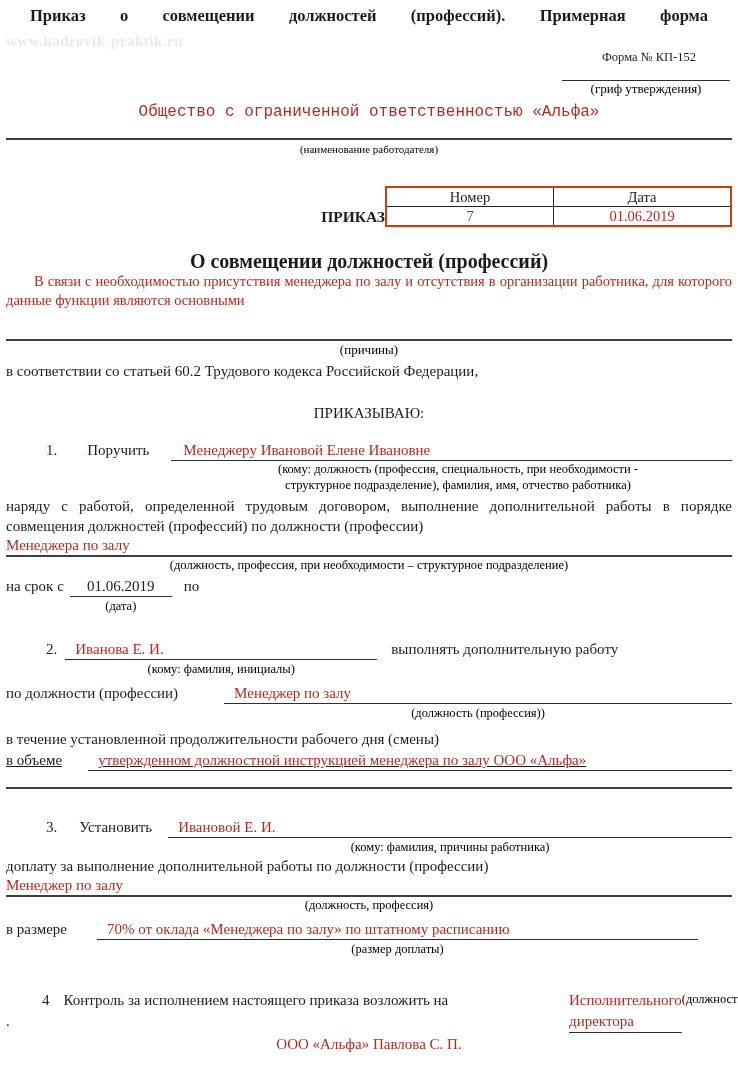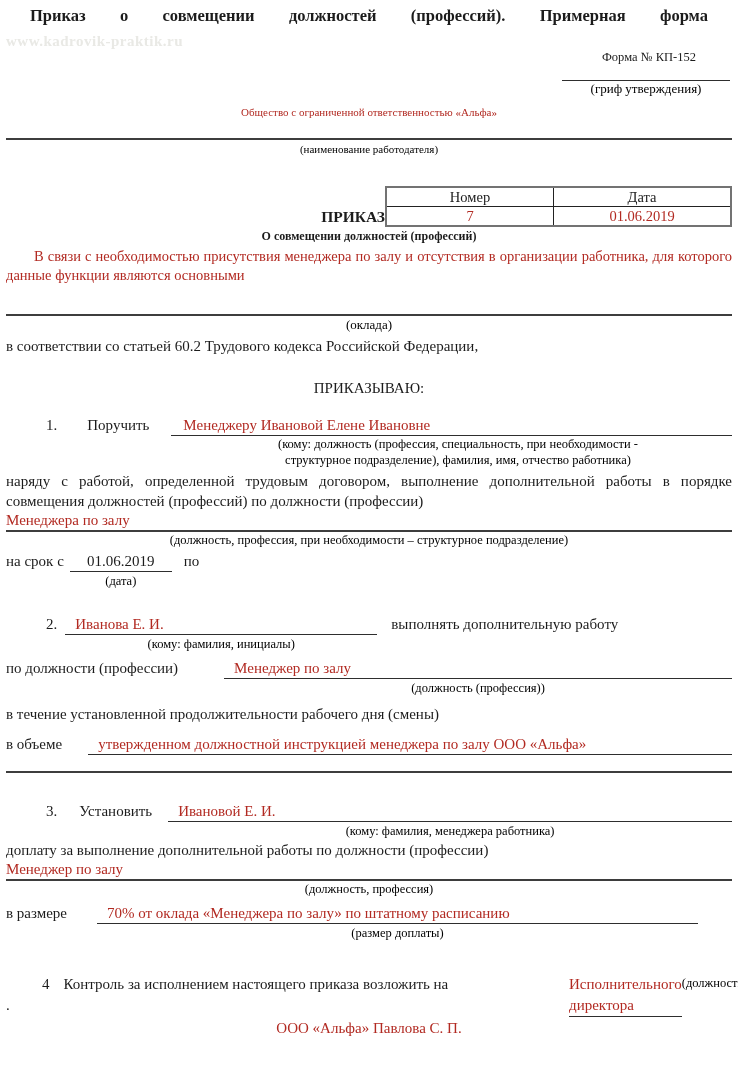--- a/index.html
+++ b/index.html
@@ -23,37 +23,37 @@
     text-align:justify;text-align-last:justify;
   }
   .watermark{
     margin-top:7px;font-weight:bold;font-size:15px;color:#e9e9e5;
     letter-spacing:0.5px;
   }
   .form-code{ text-align:right;font-size:12.5px;padding-right:36px;margin-top:0px;}
   .approval{ width:168px;margin-left:auto;margin-right:2px;margin-top:2px;}
   .approval .blank{height:13px;border-bottom:1.5px solid #2e2e2e;}
   .approval .cap{font-size:13px;}
-  .employer{ text-align:center;font-size:11px;margin-top:6px;line-height:18px;}
+  .employer{ text-align:center;font-size:16px;margin-top:6px;line-height:18px;font-family:Liberation Mono, monospace;}
   .rule-employer{margin-top:17px;}
   .cap-employer{margin-top:1px;font-size:11px;}
 
   .order-block{display:flex;justify-content:flex-end;align-items:flex-end;margin-top:29px;padding-right:0;}
   .order-label{font-weight:bold;font-size:15.5px;margin-bottom:1px;}
   table.numdate{border-collapse:collapse;margin-right:0;}
   table.numdate td{
     border:1px solid #222;text-align:center;
     font-size:14.5px;padding:0 4px;height:18px;
   }
-  table.numdate{border:2px solid #737373;}
+  table.numdate{border:2px solid #c2410c;}
   td.c-num{width:158px;}
   td.c-date{width:168px;}
   td.val{font-size:15px;}
 
-  .subject{text-align:center;font-weight:bold;font-size:12px;line-height:19px;}
+  .subject{text-align:center;font-weight:bold;font-size:20px;margin-top:25px;line-height:19px;}
   .reason{ text-align:justify;text-indent:28px;line-height:19px;margin-top:1px;font-size:14.5px;}
   .rule-reason{margin-top:29px;}
   .cap-reason{margin-top:1px;font-size:13px;}
   .legal{margin-top:4px;line-height:19px;}
   .resolution{text-align:center;margin-top:23px;line-height:19px;}
 
   .item-row{display:flex;align-items:flex-start;line-height:20px;}
   .num{display:inline-block;}
   .i1{margin-top:17px;}
   .i1 .num{margin-left:40px;}
@@ -83,21 +83,21 @@
   .field-col{display:flex;flex-direction:column;}
   .f-val{border-bottom:1.5px solid #2e2e2e;line-height:20px;padding-left:10px;}
   .f-cap{margin-top:1px;}
   .i2 .field-col{width:312px;margin-left:8px;}
   .i2 .tail{margin-left:14px;line-height:20px;}
 
   .row-label-field{display:flex;align-items:flex-start;line-height:20px;}
   .r-pos2{margin-top:6px;}
   .r-pos2 .field-col{flex:1;margin-left:46px;}
   .duration{margin-top:9px;line-height:19px;}
-  .r-volume{margin-top:10px;}
+  .r-volume{margin-top:1px;text-decoration:underline;}
   .r-volume .field-col{flex:1;margin-left:26px;}
   .rule-after-vol{margin-top:16px;}
 
   .i3{margin-top:28px;}
   .i3 .num{margin-left:40px;}
   .i3 .verb{margin-left:22px;}
   .i3 .field-col{flex:1;margin-left:16px;}
   .i3-body{margin-top:2px;line-height:19px;}
   .r-amount{margin-top:6px;}
   .r-amount .field-col{flex:1;margin-left:30px;margin-right:34px;}
@@ -141,21 +141,21 @@
         <td class="val red">7</td>
         <td class="val red">01.06.2019</td>
       </tr>
     </tbody>
       </table>
   </div>
 
   <div class="subject">О совмещении должностей (профессий)</div>
   <div class="reason red">В связи с необходимостью присутствия менеджера по залу и отсутствия в организации работника, для которого данные функции являются основными</div>
   <div class="rule rule-reason"></div>
-  <div class="cap cap-reason">(оклада)</div>
+  <div class="cap cap-reason">(причины)</div>
   <div class="legal">в соответствии со статьей 60.2 Трудового кодекса Российской Федерации,</div>
   <div class="resolution">ПРИКАЗЫВАЮ:</div>
 
   <div class="item-row i1">
     <span class="num">1.</span>
     <span class="verb">Поручить</span>
     <span class="field red">Менеджеру Ивановой Елене Ивановне</span>
   </div>
   <div class="i1-caps">
     <div class="cap">(кому: должность (профессия, специальность, при необходимости -</div>
@@ -204,21 +204,21 @@
     </div>
   </div>
 
   <div class="rule rule-after-vol"></div>
 
   <div class="item-row i3">
     <span class="num">3.</span>
     <span class="verb">Установить</span>
     <div class="field-col">
       <div class="f-val red">Ивановой Е. И.</div>
-      <div class="cap f-cap">(кому: фамилия, менеджера работника)</div>
+      <div class="cap f-cap">(кому: фамилия, причины работника)</div>
     </div>
   </div>
 
   <div class="i3-body">доплату за выполнение  дополнительной работы по должности (профессии)</div>
   <div class="pos-full">
     <span class="txt red">Менеджер по залу</span>
   </div>
   <div class="rule-thin"></div>
   <div class="cap">(должность, профессия)</div>
 

